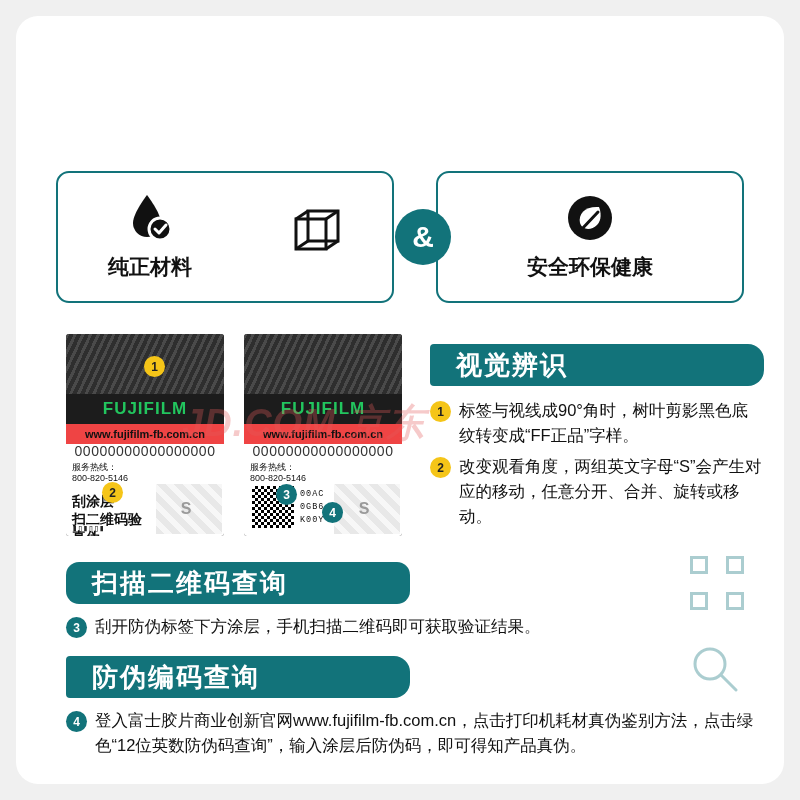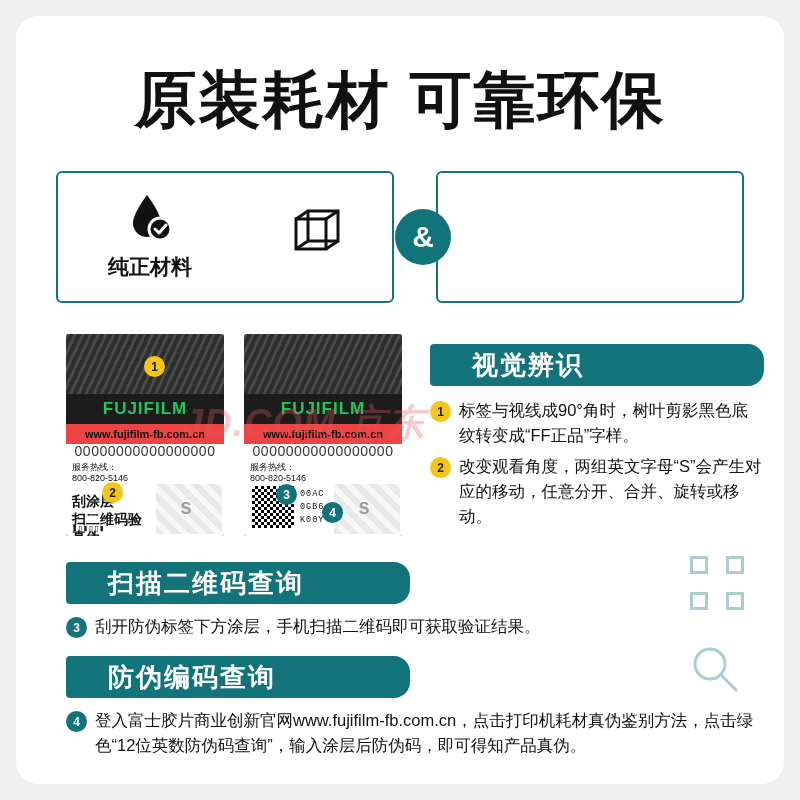--- a/index.html
+++ b/index.html
@@ -52,21 +52,21 @@
     left: 40px;
     top: 155px;
     width: 688px;
     height: 134px;
   }
   .feat-box {
     position: absolute;
     top: 0;
     height: 132px;
     border: 2px solid #12737a;
-    border-radius: 6px;
+    border-radius: 13px;
     box-sizing: border-box;
     display: flex;
     align-items: center;
     justify-content: space-around;
   }
   .feat-box.left { left: 0; width: 338px; }
   .feat-box.right { left: 380px; width: 308px; }
   .feat-item {
     display: flex;
     flex-direction: column;
@@ -275,25 +275,25 @@
   .sec-head {
     position: absolute;
     background: #12737a;
     border-radius: 4px 16px 16px 4px;
     color: #ffffff;
     font-size: 26px;
     font-weight: bold;
     letter-spacing: 2px;
     display: flex;
     align-items: center;
-    padding-left: 42px;
+    padding-left: 26px;
     box-sizing: border-box;
   }
   .sec-head.visual { left: 414px; top: 328px; width: 334px; height: 42px; }
-  .sec-head.qr     { left: 50px;  top: 546px; width: 344px; height: 42px; }
+  .sec-head.qr     { left: 50px;  top: 546px; width: 344px; height: 42px; border-radius: 13px; }
   .sec-head.code   { left: 50px;  top: 640px; width: 344px; height: 42px; }
 
   
   .item {
     position: absolute;
     display: flex;
     align-items: flex-start;
   }
   .item .num {
     flex: 0 0 auto;
@@ -349,21 +349,20 @@
     height: 50px;
     opacity: 0.35;
   }
 </style>
 </head>
 <body>
 
 <div class="page">
   <div class="card">
 
-    <div class="title">原装耗材 可靠环保</div>
 
     <div class="features">
 
       <div class="feat-box left">
         <div class="feat-item">
           <div class="feat-icon">
             <svg width="46" height="52" viewBox="0 0 46 52">
               <path d="M20 2 C20 2 6 20 6 30 a14 14 0 0 0 28 0 C34 20 20 2 20 2 Z" fill="#111"></path>
               <circle cx="33" cy="36" r="11" fill="#111" stroke="#fff" stroke-width="3"></circle>
               <path d="M28 36 l4 4 l7 -8" stroke="#fff" stroke-width="3" fill="none" stroke-linecap="round" stroke-linejoin="round"></path>
@@ -383,20 +382,30 @@
                 <line x1="34" y1="42" x2="46" y2="34"></line>
               </g>
             </svg>
           </div>
         </div>
       </div>
 
       <div class="amp">&amp;</div>
 
       <div class="feat-box right">
+        <div class="feat-item">
+          <div class="feat-icon">
+            <svg width="50" height="52" viewBox="0 0 50 52">
+              <circle cx="25" cy="25" r="22" fill="#111"></circle>
+              <path d="M34 14 C20 13 13 21 15 30 C17 37 26 38 32 32 C37 27 36 19 34 14 Z" fill="#fff"></path>
+              <path d="M16 37 L33 19" stroke="#111" stroke-width="3" stroke-linecap="round"></path>
+            </svg>
+          </div>
+          <div class="feat-label">安全环保健康</div>
+        </div>
       </div>
     </div>
 
     <div class="sticker one">
       <div class="st-top"></div>
       <div class="st-brandbar">FUJIFILM</div>
       <div class="st-url">www.fujifilm-fb.com.cn</div>
       <div class="st-code">00000000000000000</div>
       <div class="st-lower">
         <div class="st-hot" style="white-space:pre-line">服务热线：

